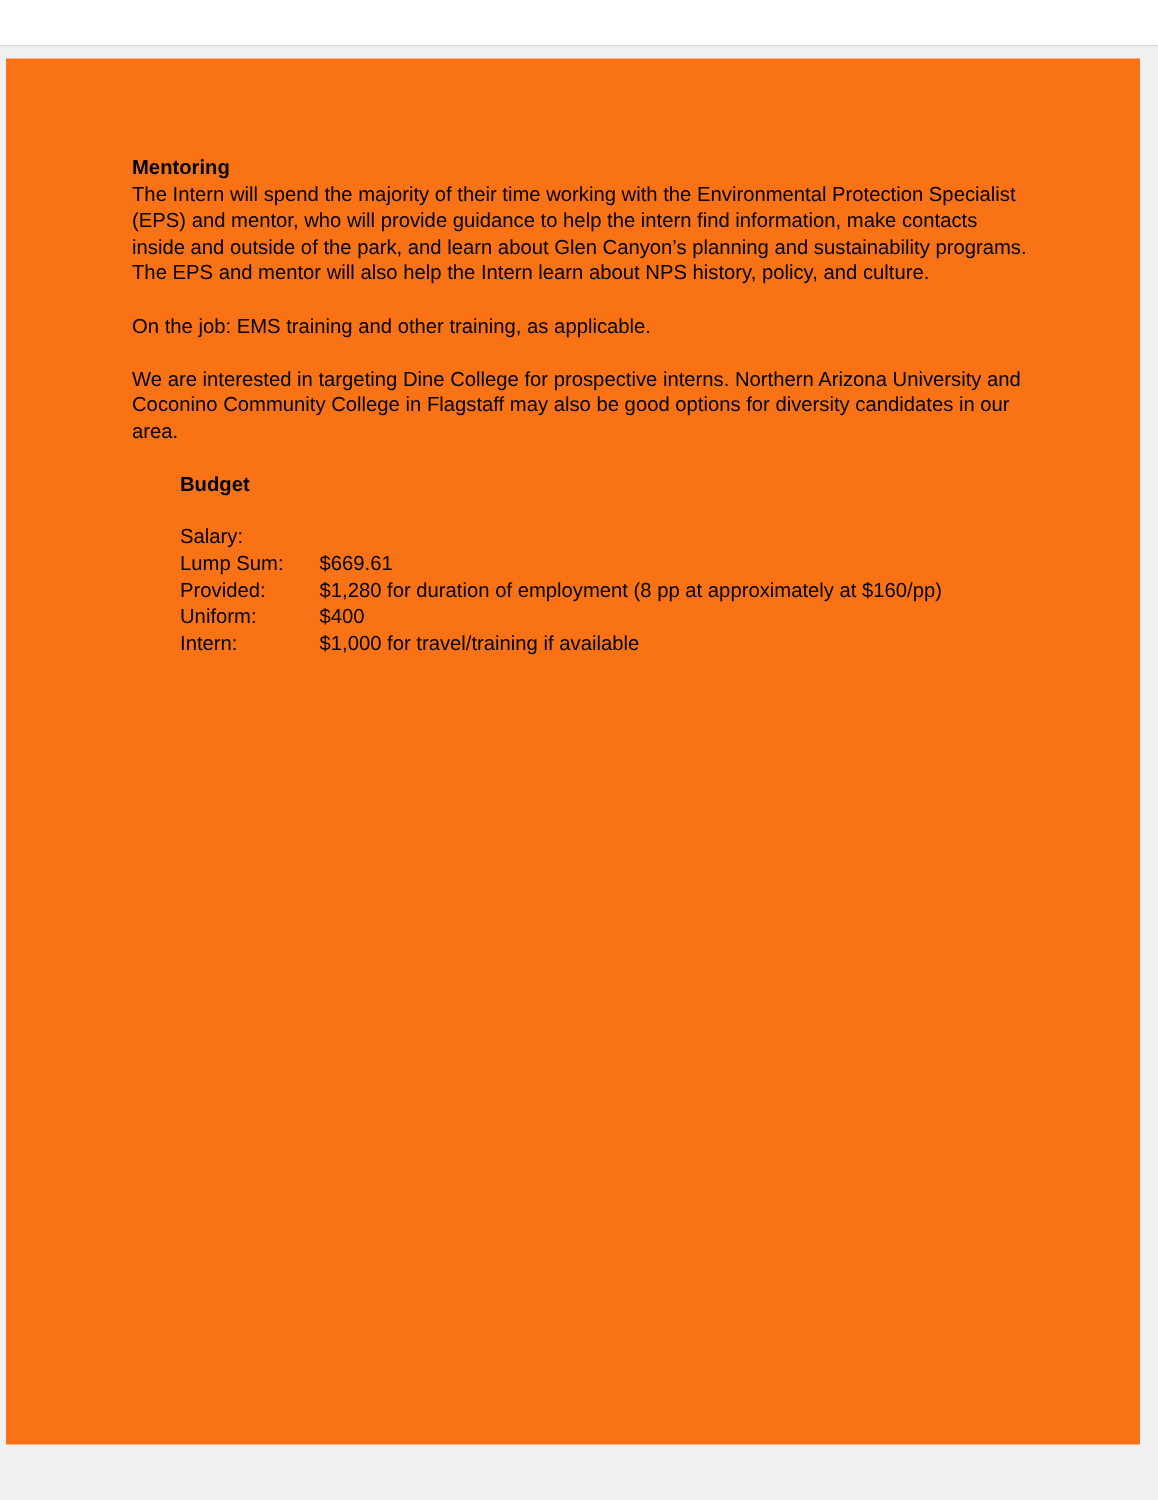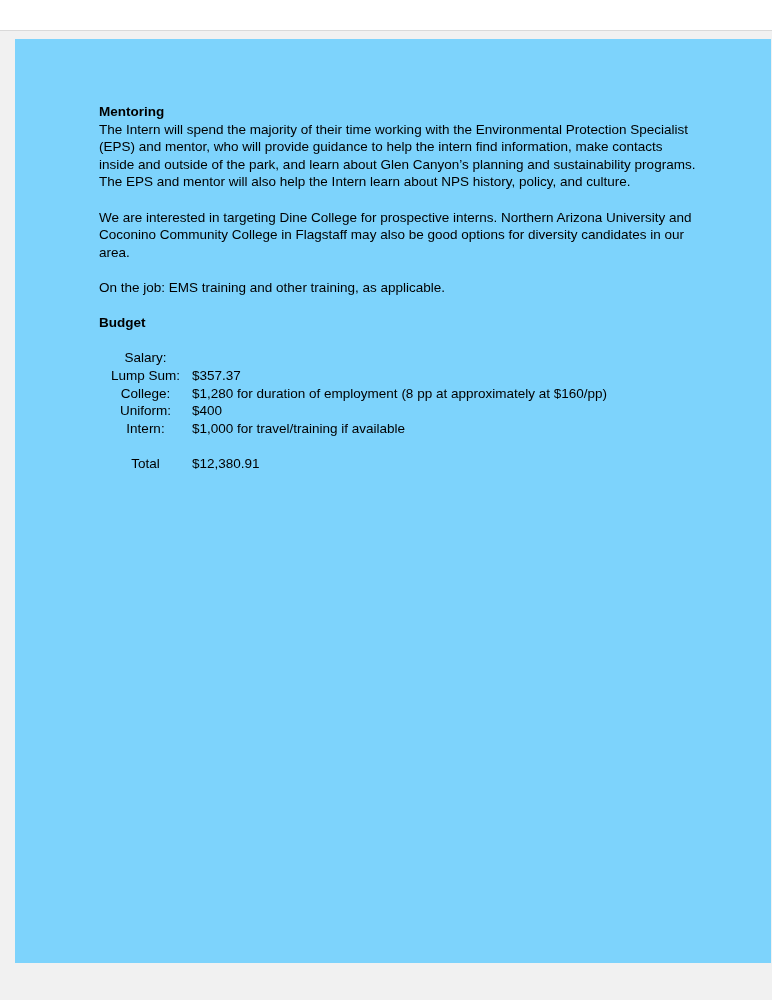--- a/index.html
+++ b/index.html
@@ -22,24 +22,24 @@
     top: 0;
     left: 0;
     width: 772px;
     height: 30px;
     background: #ffffff;
     border-bottom: 1px solid #d9d9d9;
   }
   .doc-page {
     position: absolute;
     top: 39px;
-    left: 15px;
+    left: 4px;
     width: 756px;
     height: 924px;
-    background: #7dd3fc;
+    background: #f97316;
     box-sizing: border-box;
     padding: 64px 70px 0 84px;
     color: #000000;
     font-size: 13.5px;
     line-height: 17.6px;
   }
   .doc-body {
     width: 600px;
   }
   h2.doc-heading {
@@ -48,32 +48,32 @@
     font-weight: bold;
     margin: 0;
     padding: 0;
   }
   p.doc-paragraph {
     margin: 0 0 17.6px 0;
     padding: 0;
   }
   .budget-section {
     margin-top: 17.6px;
+    margin-left: 32px;
   }
   .budget-table {
     margin-top: 17.6px;
   }
   .budget-row {
     display: flex;
     align-items: flex-start;
   }
   .budget-label {
     flex: 0 0 93px;
     white-space: nowrap;
-    text-align: center;
   }
   .budget-value {
     flex: 1;
   }
   .budget-total-row {
     display: flex;
     margin-top: 17.6px;
   }
 </style>
 </head>
@@ -84,50 +84,46 @@
 
   <div class="doc-page">
     <div class="doc-body">
 
       <section>
         <h2 class="doc-heading">Mentoring</h2>
         <p class="doc-paragraph">The Intern will spend the majority of their time working with the Environmental Protection Specialist (EPS) and mentor, who will provide guidance to help the intern find information, make contacts inside and outside of the park, and learn about Glen Canyon’s planning and sustainability programs. The EPS and mentor will also help the Intern learn about NPS history, policy, and culture.</p>
       </section>
 
       <section>
+        <p class="doc-paragraph">On the job: EMS training and other training, as applicable.</p>
         <p class="doc-paragraph">We are interested in targeting Dine College for prospective interns. Northern Arizona University and Coconino Community College in Flagstaff may also be good options for diversity candidates in our area.</p>
-        <p class="doc-paragraph">On the job: EMS training and other training, as applicable.</p>
       </section>
 
       <section class="budget-section">
         <h2 class="doc-heading">Budget</h2>
 
         <div class="budget-table">
           <div class="budget-row">
             <span class="budget-label">Salary:</span>
           </div>
           <div class="budget-row">
             <span class="budget-label">Lump Sum:</span>
-            <span class="budget-value">$357.37</span>
+            <span class="budget-value">$669.61</span>
           </div>
           <div class="budget-row">
-            <span class="budget-label">College:</span>
+            <span class="budget-label">Provided:</span>
             <span class="budget-value">$1,280 for duration of employment (8 pp at approximately at $160/pp)</span>
           </div>
           <div class="budget-row">
             <span class="budget-label">Uniform:</span>
             <span class="budget-value">$400</span>
           </div>
           <div class="budget-row">
             <span class="budget-label">Intern:</span>
             <span class="budget-value">$1,000 for travel/training if available</span>
           </div>
 
-          <div class="budget-total-row">
-            <span class="budget-label">Total</span>
-            <span class="budget-value">$12,380.91</span>
-          </div>
         </div>
       </section>
 
     </div>
   </div>
 </div>
 
 </body></html>

